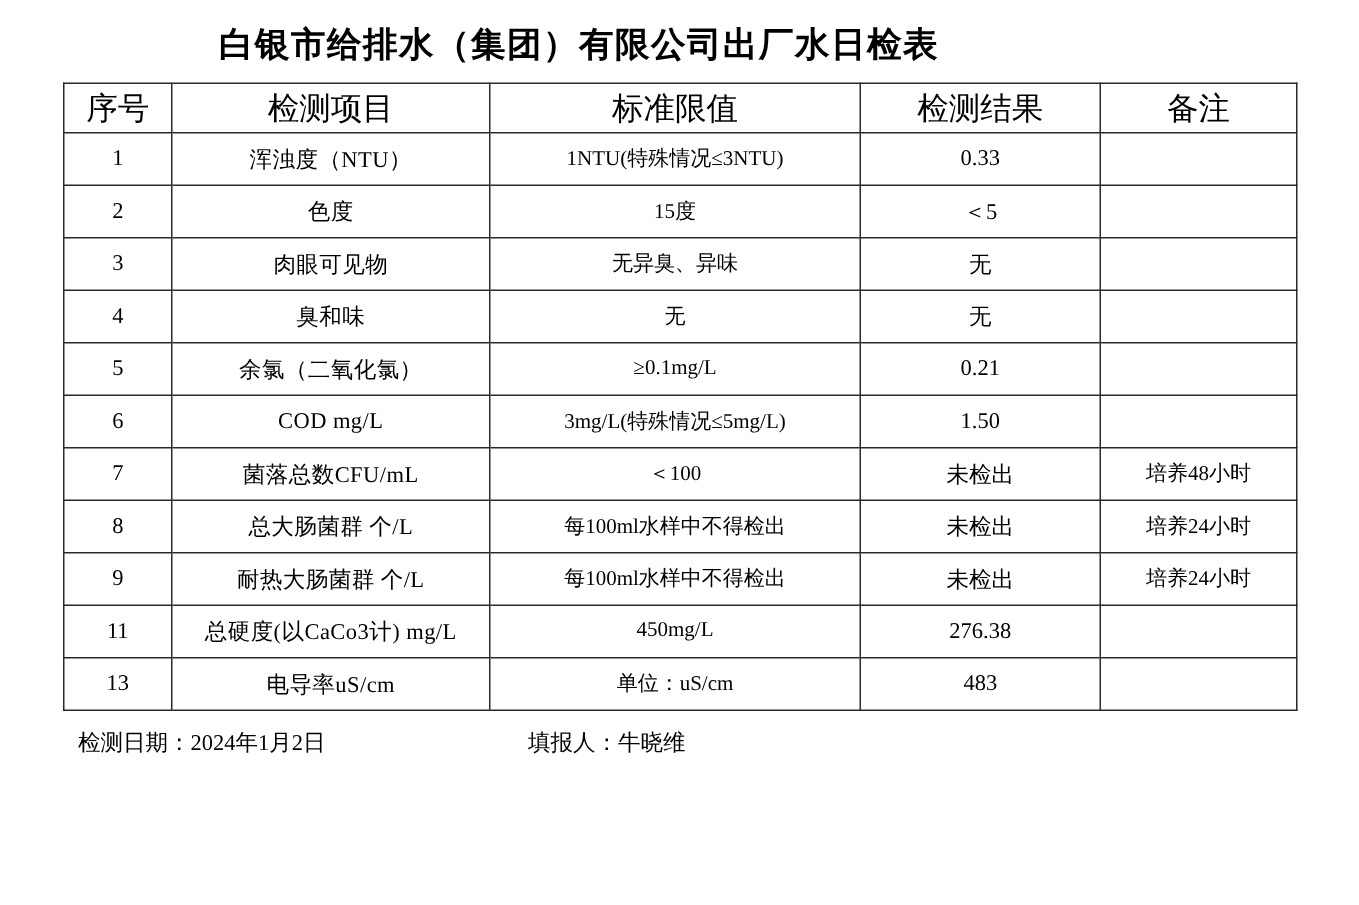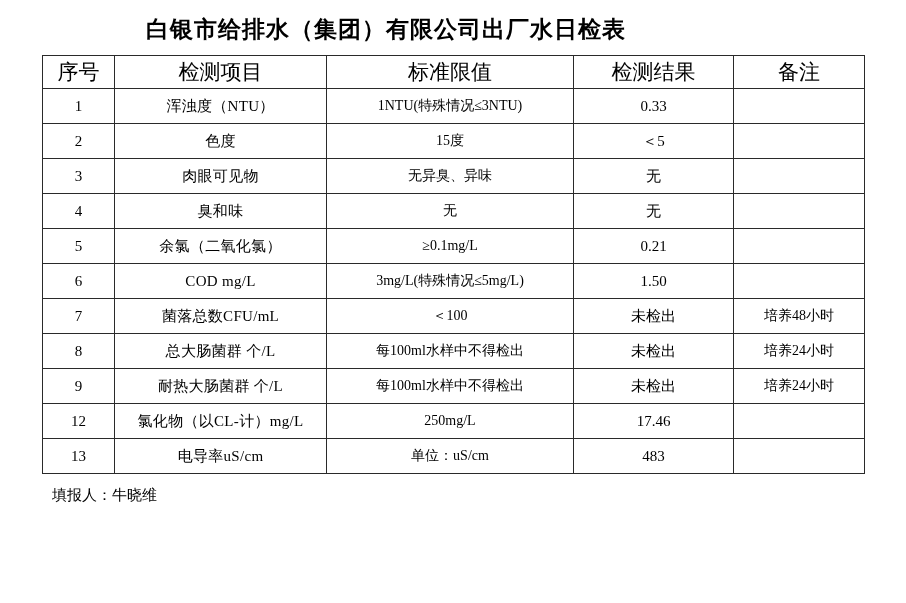--- a/index.html
+++ b/index.html
@@ -157,34 +157,35 @@
           <td class="cell-note">培养24小时</td>
         </tr>
         <tr>
           <td class="cell-num">9</td>
           <td class="cell-item">耐热大肠菌群 个/L</td>
           <td class="cell-std">每100ml水样中不得检出</td>
           <td class="cell-res">未检出</td>
           <td class="cell-note">培养24小时</td>
         </tr>
         <tr>
-          <td class="cell-num">12</td>
-          <td class="cell-item">氯化物（以CL-计）mg/L</td>
-          <td class="cell-std">250mg/L</td>
-          <td class="cell-res">17.46</td>
+          <td class="cell-num">11</td>
+          <td class="cell-item">总硬度(以CaCo3计) mg/L</td>
+          <td class="cell-std">450mg/L</td>
+          <td class="cell-res">276.38</td>
           <td class="cell-note"></td>
         </tr>
         <tr>
           <td class="cell-num">13</td>
           <td class="cell-item">电导率uS/cm</td>
           <td class="cell-std">单位：uS/cm</td>
           <td class="cell-res">483</td>
           <td class="cell-note"></td>
         </tr>
       </tbody>
     </table>
   </div>
 
   <div class="footer">
+    <div class="f2">检测日期：2024年1月2日</div>
     <div class="f3">填报人：牛晓维</div>
   </div>
 
 </div>
 
 </body></html>

